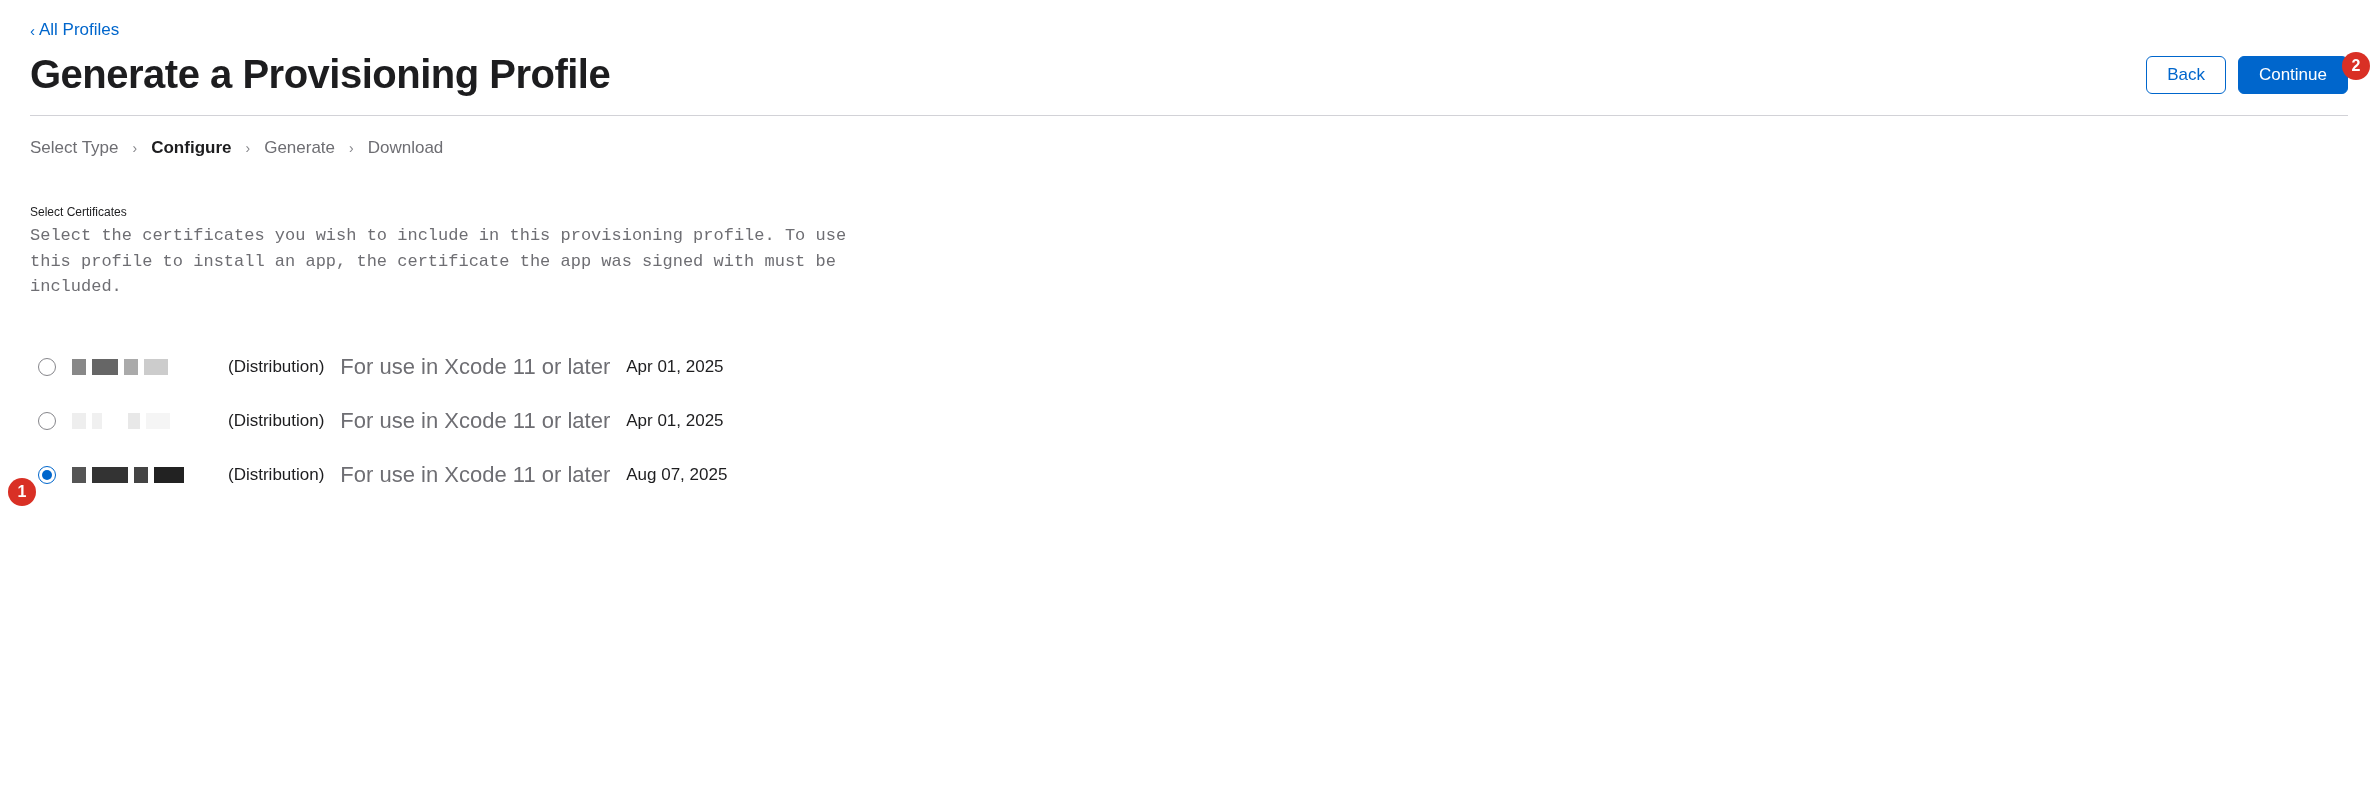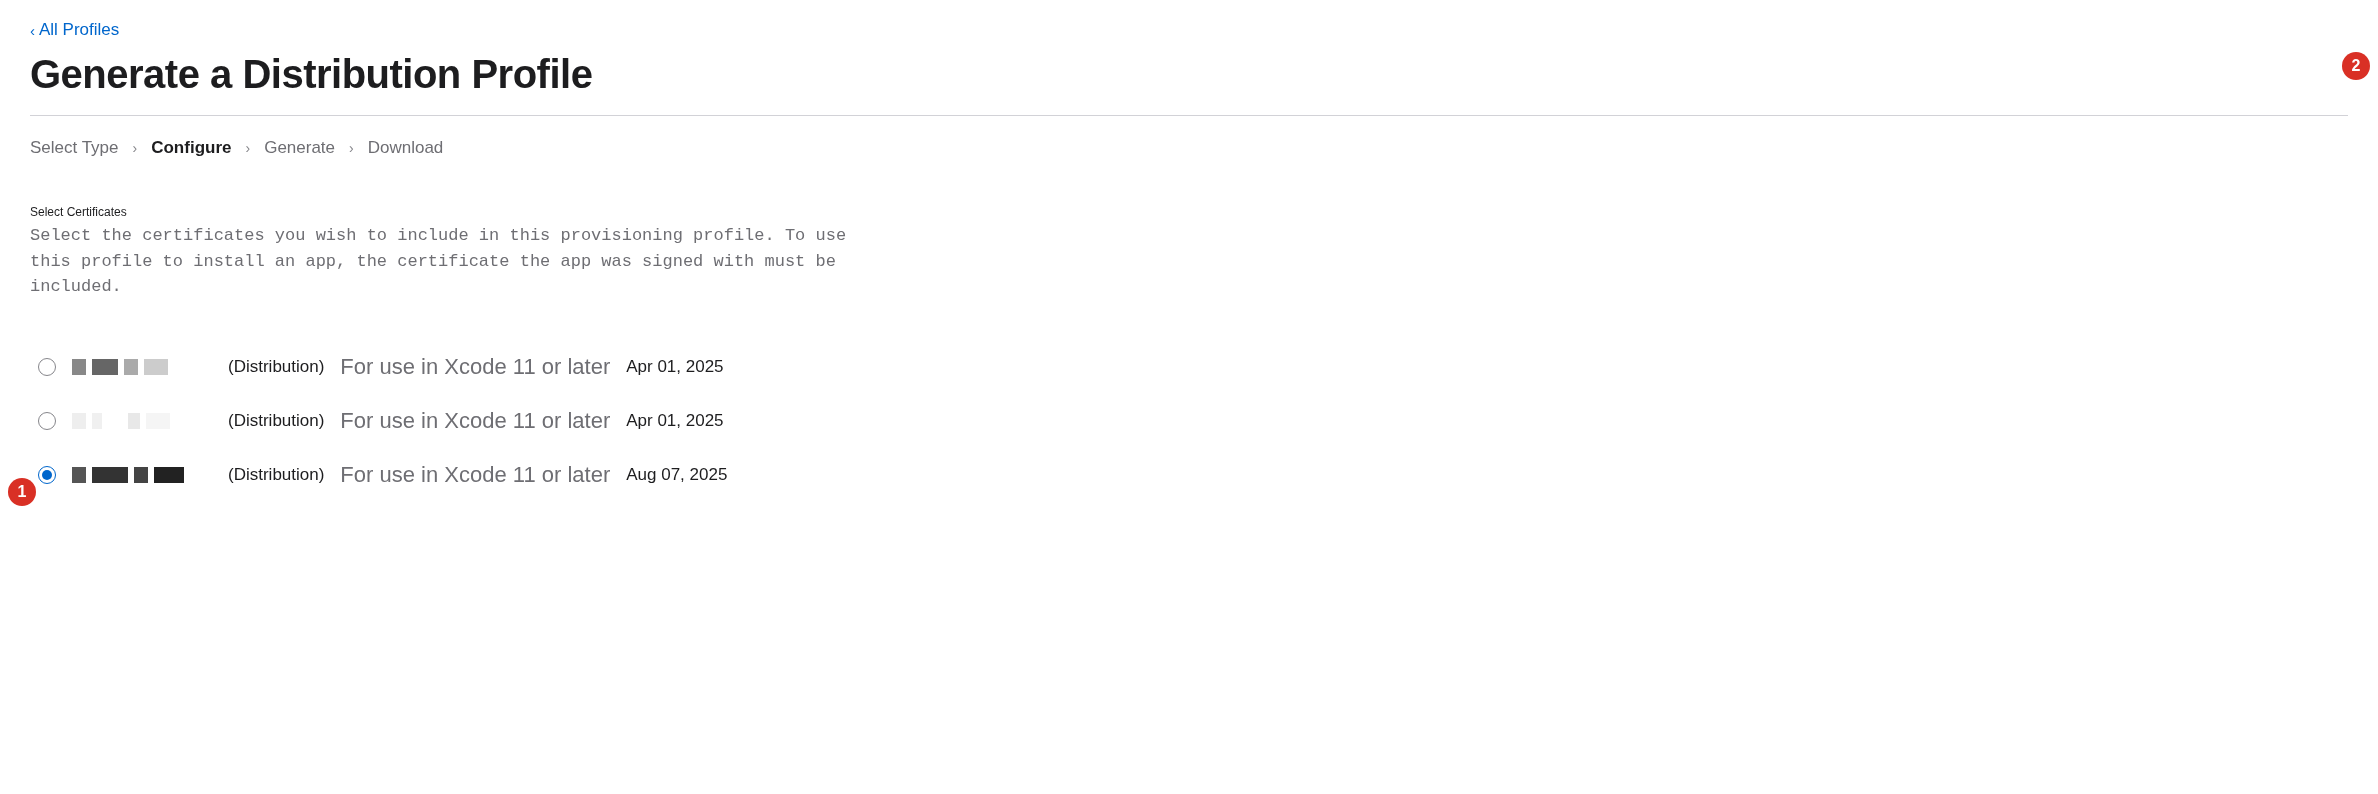--- a/index.html
+++ b/index.html
@@ -166,21 +166,25 @@
 <body>
 
 
 
 <a class="back-link">
   <span class="chevron">‹</span>
   <span>All Profiles</span>
 </a>
 
 <div class="header-row">
-  <h1 class="page-title">Generate a Distribution Profile</h1>
+  <h1 class="page-title">Generate a Provisioning Profile</h1>
+  <div class="button-group">
+    <button class="btn btn-secondary">Back</button>
+    <button class="btn btn-primary">Continue</button>
+  </div>
 </div>
 
 <div class="breadcrumb">
   <span class="breadcrumb-item">Select Type</span>
   <span class="breadcrumb-sep">›</span>
   <span class="breadcrumb-item active">Configure</span>
   <span class="breadcrumb-sep">›</span>
   <span class="breadcrumb-item">Generate</span>
   <span class="breadcrumb-sep">›</span>
   <span class="breadcrumb-item">Download</span>

